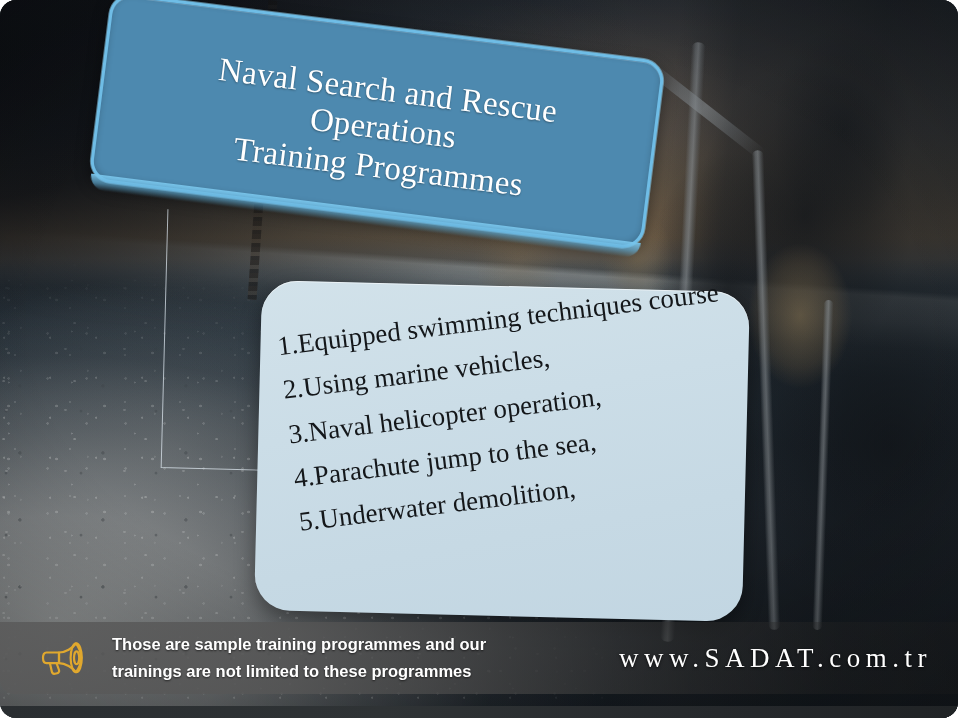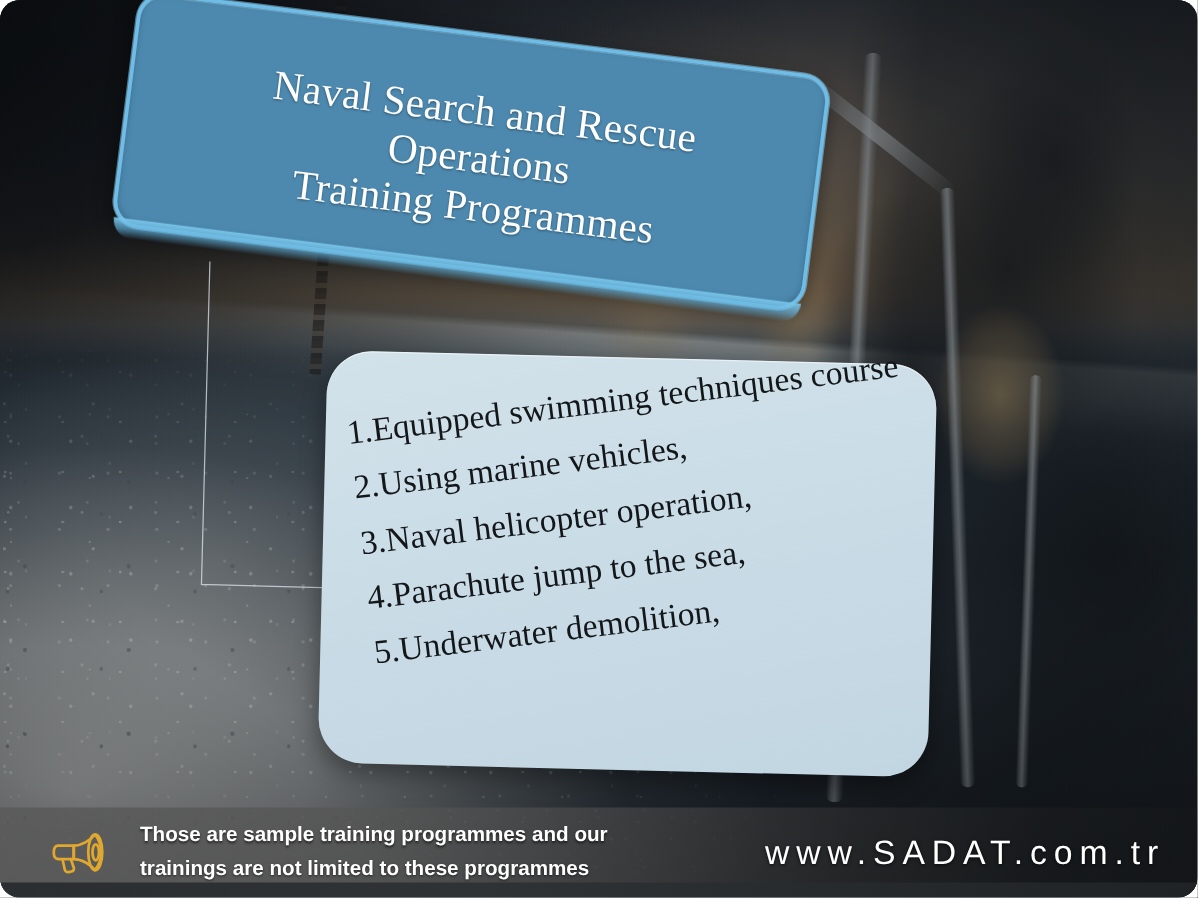--- a/index.html
+++ b/index.html
@@ -238,21 +238,21 @@
   }
   .list-card .list .li {
     display: block;
   }
 
   
   .footer {
     position: absolute;
     left: 0;
     right: 0;
-    bottom: 0;
+    bottom: 24px;
     height: 72px;
     border-radius: 0 0 0 14px;
     background: linear-gradient(90deg,
       rgba(90,90,90,0.86) 0%,
       rgba(86,86,86,0.84) 30%,
       rgba(70,70,70,0.72) 52%,
       rgba(48,48,48,0.52) 72%,
       rgba(34,34,34,0.36) 88%,
       rgba(28,28,28,0.28) 100%);
     display: flex;
@@ -274,21 +274,21 @@
     font-weight: bold;
     font-size: 16.5px;
     line-height: 1.62;
     text-shadow: 0 1px 2px rgba(0,0,0,0.6);
     white-space: pre-line;
   }
   .footer .url {
     margin-left: auto;
     margin-right: 26px;
     color: #ffffff;
-    font-family: Liberation Sans, sans-serif;
+    font-family: Liberation Serif, serif;
     font-size: 27px;
     letter-spacing: 5.5px;
     text-shadow: 0 1px 3px rgba(0,0,0,0.75);
   }
 
   
   .bottom-strip {
     position: absolute;
     left: 0; right: 0; bottom: 0;
     height: 12px;

